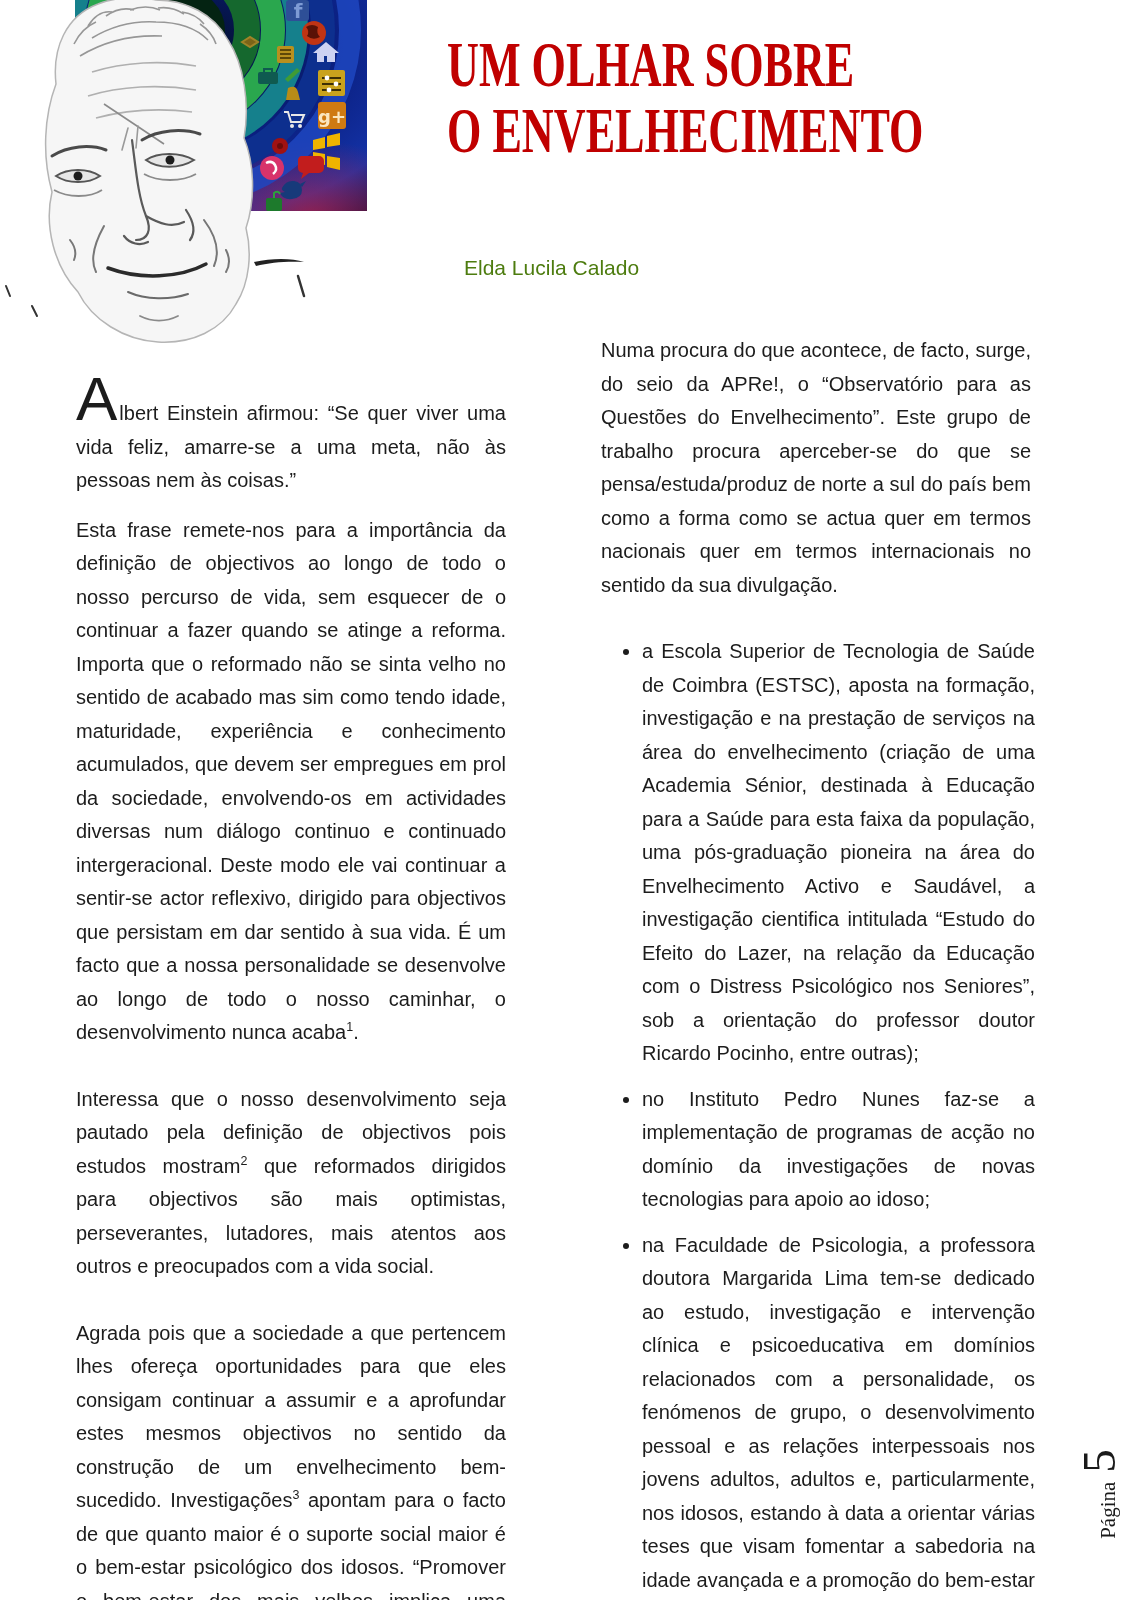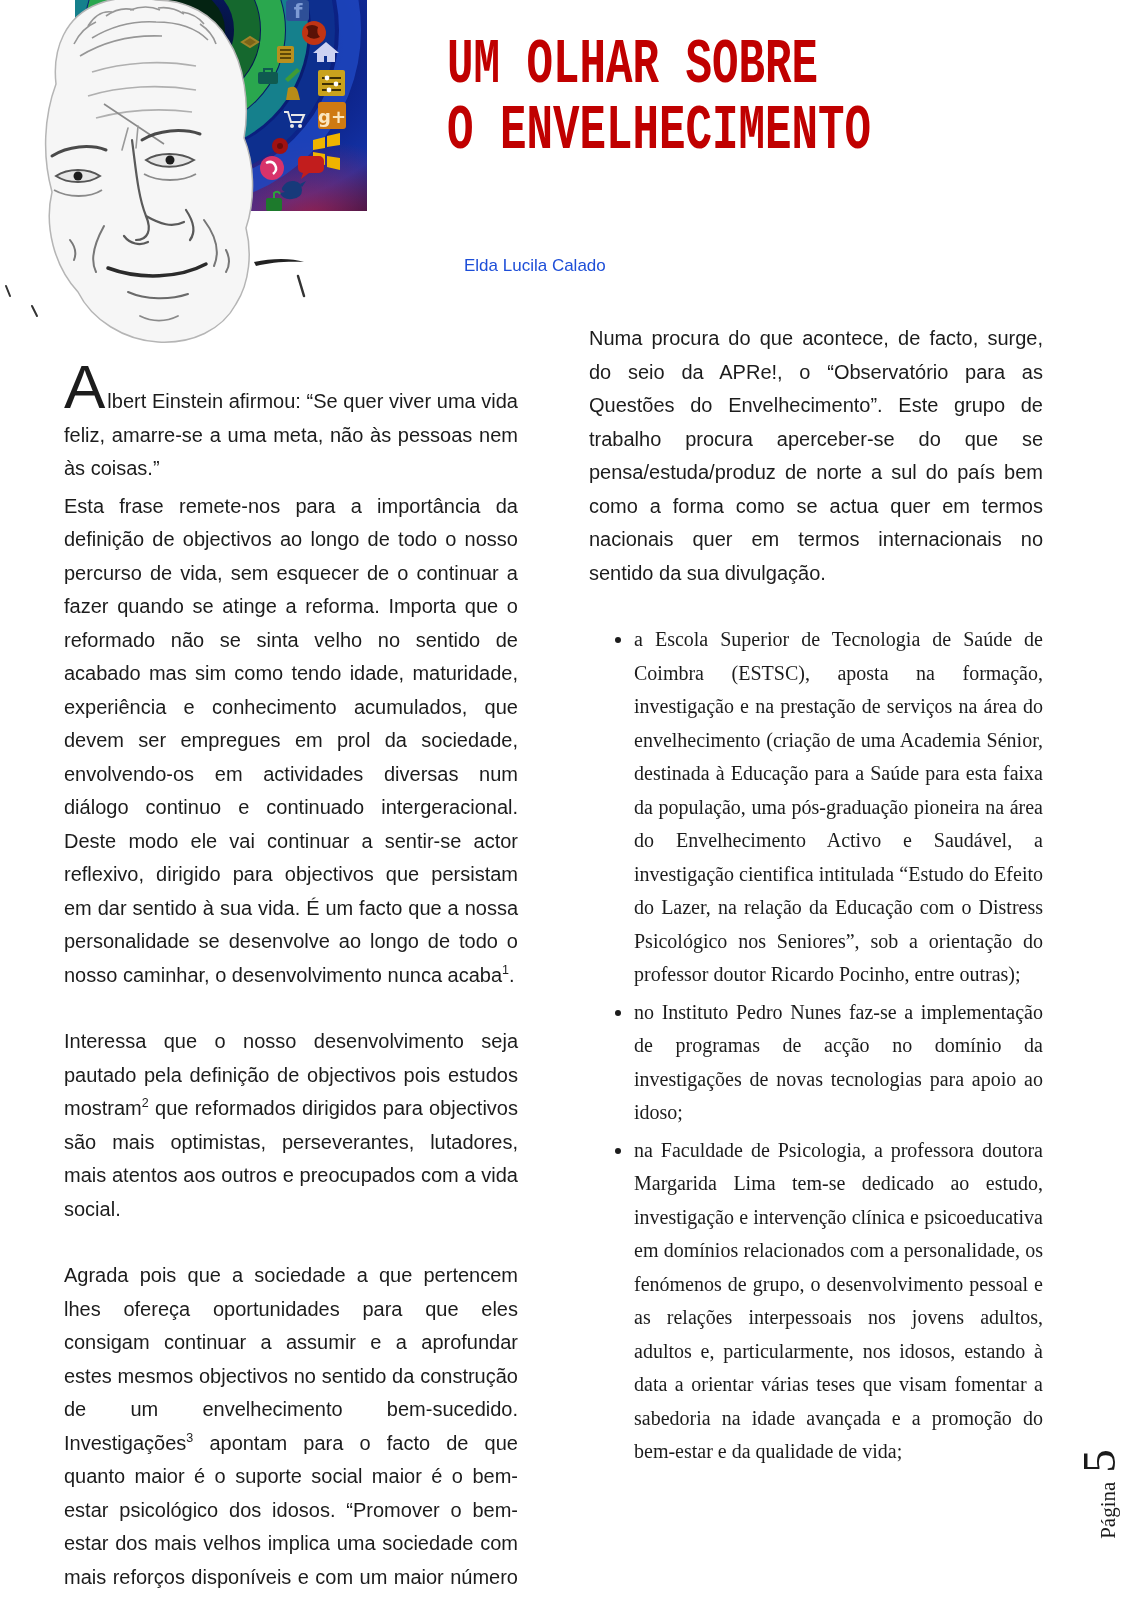--- a/index.html
+++ b/index.html
@@ -5,37 +5,37 @@
 <style>
   html,body{margin:0;padding:0;}
   body{
     width:1131px;height:1600px;background:#ffffff;position:relative;
     font-family:"Liberation Sans",sans-serif;color:#1c1c1c;overflow:hidden;
   }
   .page{position:absolute;inset:0;background:#fff;overflow:hidden;}
   .hero{position:absolute;left:0;top:0;}
   .title{
     position:absolute;left:447px;top:34px;margin:0;
-    font-family:Liberation Mono, monospace;font-weight:800;
+    font-family:Liberation Serif, serif;font-weight:800;
     font-size:48px;line-height:66px;letter-spacing:0;color:#c00000;
   }
   .title .tline{display:inline-block;transform:scale(0.92,1.32);transform-origin:0 60%;white-space:nowrap;}
-  .author{position:absolute;left:464px;top:256px;font-size:17px;color:#1d4ed8;}
+  .author{position:absolute;left:464px;top:256px;font-size:21px;color:#4d7c0f;}
   .col{
     position:absolute;width:462px;text-align:justify;
     font-size:20px;line-height:33.5px;color:#1c1c1c;
   }
   .col.left{left:60px;top:366px;}
   .col.right{left:585px;top:318px;}
-  p.para{margin:4px;padding:0;}
+  p.para{margin:16px;padding:0;}
   p.para.gap{margin-top:33px;}
   sup{font-size:12.5px;line-height:0;}
   .rcap{font-size:62px;letter-spacing:0;margin-right:2px;}
   ul.bullets{margin:33px 0 0 0;padding:0 0 0 45px;list-style:disc outside;}
-  ul.bullets li{margin:4px;padding:0;font-family:Liberation Serif, serif;}
+  ul.bullets li{margin:12px;padding:0;}
   .pagenum{
     position:absolute;left:1028px;top:1468px;width:140px;height:52px;
     transform:rotate(-90deg);display:flex;align-items:baseline;justify-content:center;gap:9px;
     font-family:"Liberation Serif",serif;color:#1a1a1a;
   }
   .pn-label{font-size:21px;}
   .pn-num{font-size:47px;}
 </style>
 </head>
 <body>

